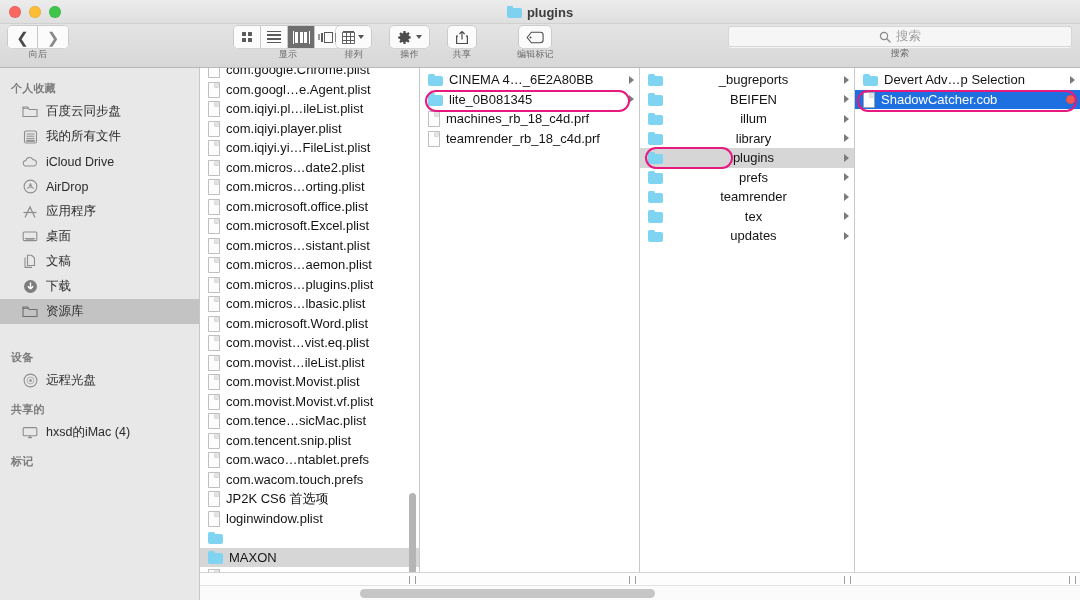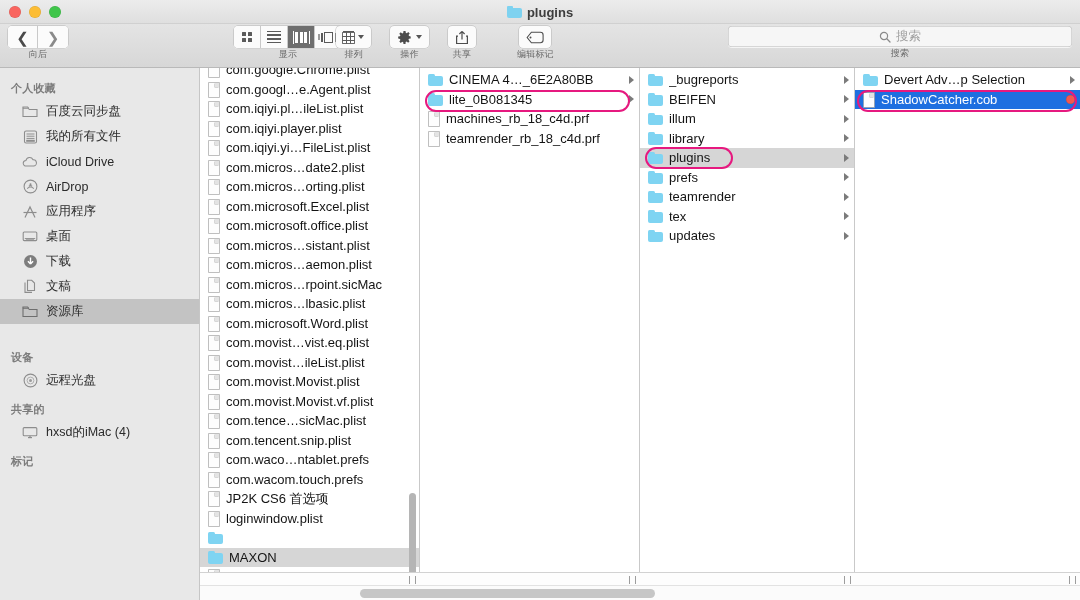--- a/index.html
+++ b/index.html
@@ -107,21 +107,21 @@
   .sb-item.sel { background:#c3c3c3; }
   .sb-ico { width:16px; height:16px; flex:0 0 16px; display:flex; align-items:center; justify-content:center; }
   .sb-ico svg { display:block; }
 
   
   .cols { flex:1 1 auto; display:flex; flex-direction:column; min-width:0; }
   .colrow { flex:1 1 auto; display:flex; min-height:0; }
   .col { position:relative; border-right:1px solid #c9c9c9; background:#fff; overflow:hidden; }
   .col.c1 { width:220px; flex:0 0 220px; }
   .col.c2 { width:220px; flex:0 0 220px; }
-  .col.c3 { width:215px; flex:0 0 215px; }
+  .col.c3 { width:215px; flex:0 0 215px;text-align:center; }
   .col.c4 { width:225px; flex:0 0 225px; border-right:none; }
   .clist { padding-top:2px; }
   .citem {
     height:19.5px; display:flex; align-items:center; gap:6px;
     padding:0 5px 0 8px; position:relative; white-space:nowrap;
     font-size:13px; color:#141414;
   }
   .citem.sel-gray { background:#d6d6d6; }
   .citem.sel-blue { background:#1e6fe0; color:#fff; }
   .citem .nm { overflow:hidden; text-overflow:clip; flex:1 1 auto; }
@@ -363,35 +363,35 @@
               <path d="M2.8 8.6h10.4" stroke="#8d8d8d" stroke-width="1"></path>
               <path d="M4 10h8" stroke="#8d8d8d" stroke-width="1.3"></path>
             </svg>
         </span>
         <span>桌面</span>
       </div>
 
       <div class="sb-item">
         <span class="sb-ico">
           <svg width="15" height="15" viewBox="0 0 15 15">
+              <path d="M4.5 1.3h4.2l2.8 2.8v7.4H4.5z" fill="none" stroke="#8d8d8d" stroke-width="1.1"></path>
+              <path d="M2 3.6v9.8h7" fill="none" stroke="#8d8d8d" stroke-width="1.1"></path>
+            </svg>
+        </span>
+        <span>文稿</span>
+      </div>
+
+      <div class="sb-item">
+        <span class="sb-ico">
+          <svg width="15" height="15" viewBox="0 0 15 15">
               <circle cx="7.5" cy="7.5" r="6.5" fill="#7d7d7d"></circle>
               <path d="M7.5 3.6v6M7.5 10l-2.6-2.8M7.5 10l2.6-2.8" fill="none" stroke="#fff" stroke-width="1.4"></path>
             </svg>
         </span>
         <span>下载</span>
-      </div>
-
-      <div class="sb-item">
-        <span class="sb-ico">
-          <svg width="15" height="15" viewBox="0 0 15 15">
-              <path d="M4.5 1.3h4.2l2.8 2.8v7.4H4.5z" fill="none" stroke="#8d8d8d" stroke-width="1.1"></path>
-              <path d="M2 3.6v9.8h7" fill="none" stroke="#8d8d8d" stroke-width="1.1"></path>
-            </svg>
-        </span>
-        <span>文稿</span>
       </div>
 
       <div class="sb-item sel">
         <span class="sb-ico">
           <svg width="16" height="13" viewBox="0 0 16 13">
               <path d="M1 3.2h5.2l1.1 1.3H15v7H1z" fill="none" stroke="#6e6e6e" stroke-width="1.1"></path>
               <path d="M1 3.2V2h4.6l1 1.2" fill="none" stroke="#6e6e6e" stroke-width="1.1"></path>
             </svg>
         </span>
         <span>资源库</span>
@@ -454,37 +454,37 @@
               <div class="citem">
                 <span class="ficon doc"></span>
                 <span class="nm">com.micros…date2.plist</span>
               </div>
               <div class="citem">
                 <span class="ficon doc"></span>
                 <span class="nm">com.micros…orting.plist</span>
               </div>
               <div class="citem">
                 <span class="ficon doc"></span>
+                <span class="nm">com.microsoft.office.plist</span>
+              </div>
+              <div class="citem">
+                <span class="ficon doc"></span>
                 <span class="nm">com.microsoft.Excel.plist</span>
               </div>
               <div class="citem">
                 <span class="ficon doc"></span>
-                <span class="nm">com.microsoft.office.plist</span>
-              </div>
-              <div class="citem">
-                <span class="ficon doc"></span>
                 <span class="nm">com.micros…sistant.plist</span>
               </div>
               <div class="citem">
                 <span class="ficon doc"></span>
                 <span class="nm">com.micros…aemon.plist</span>
               </div>
               <div class="citem">
                 <span class="ficon doc"></span>
-                <span class="nm">com.micros…rpoint.sicMac</span>
+                <span class="nm">com.micros…plugins.plist</span>
               </div>
               <div class="citem">
                 <span class="ficon doc"></span>
                 <span class="nm">com.micros…lbasic.plist</span>
               </div>
               <div class="citem">
                 <span class="ficon doc"></span>
                 <span class="nm">com.microsoft.Word.plist</span>
               </div>
               <div class="citem">

